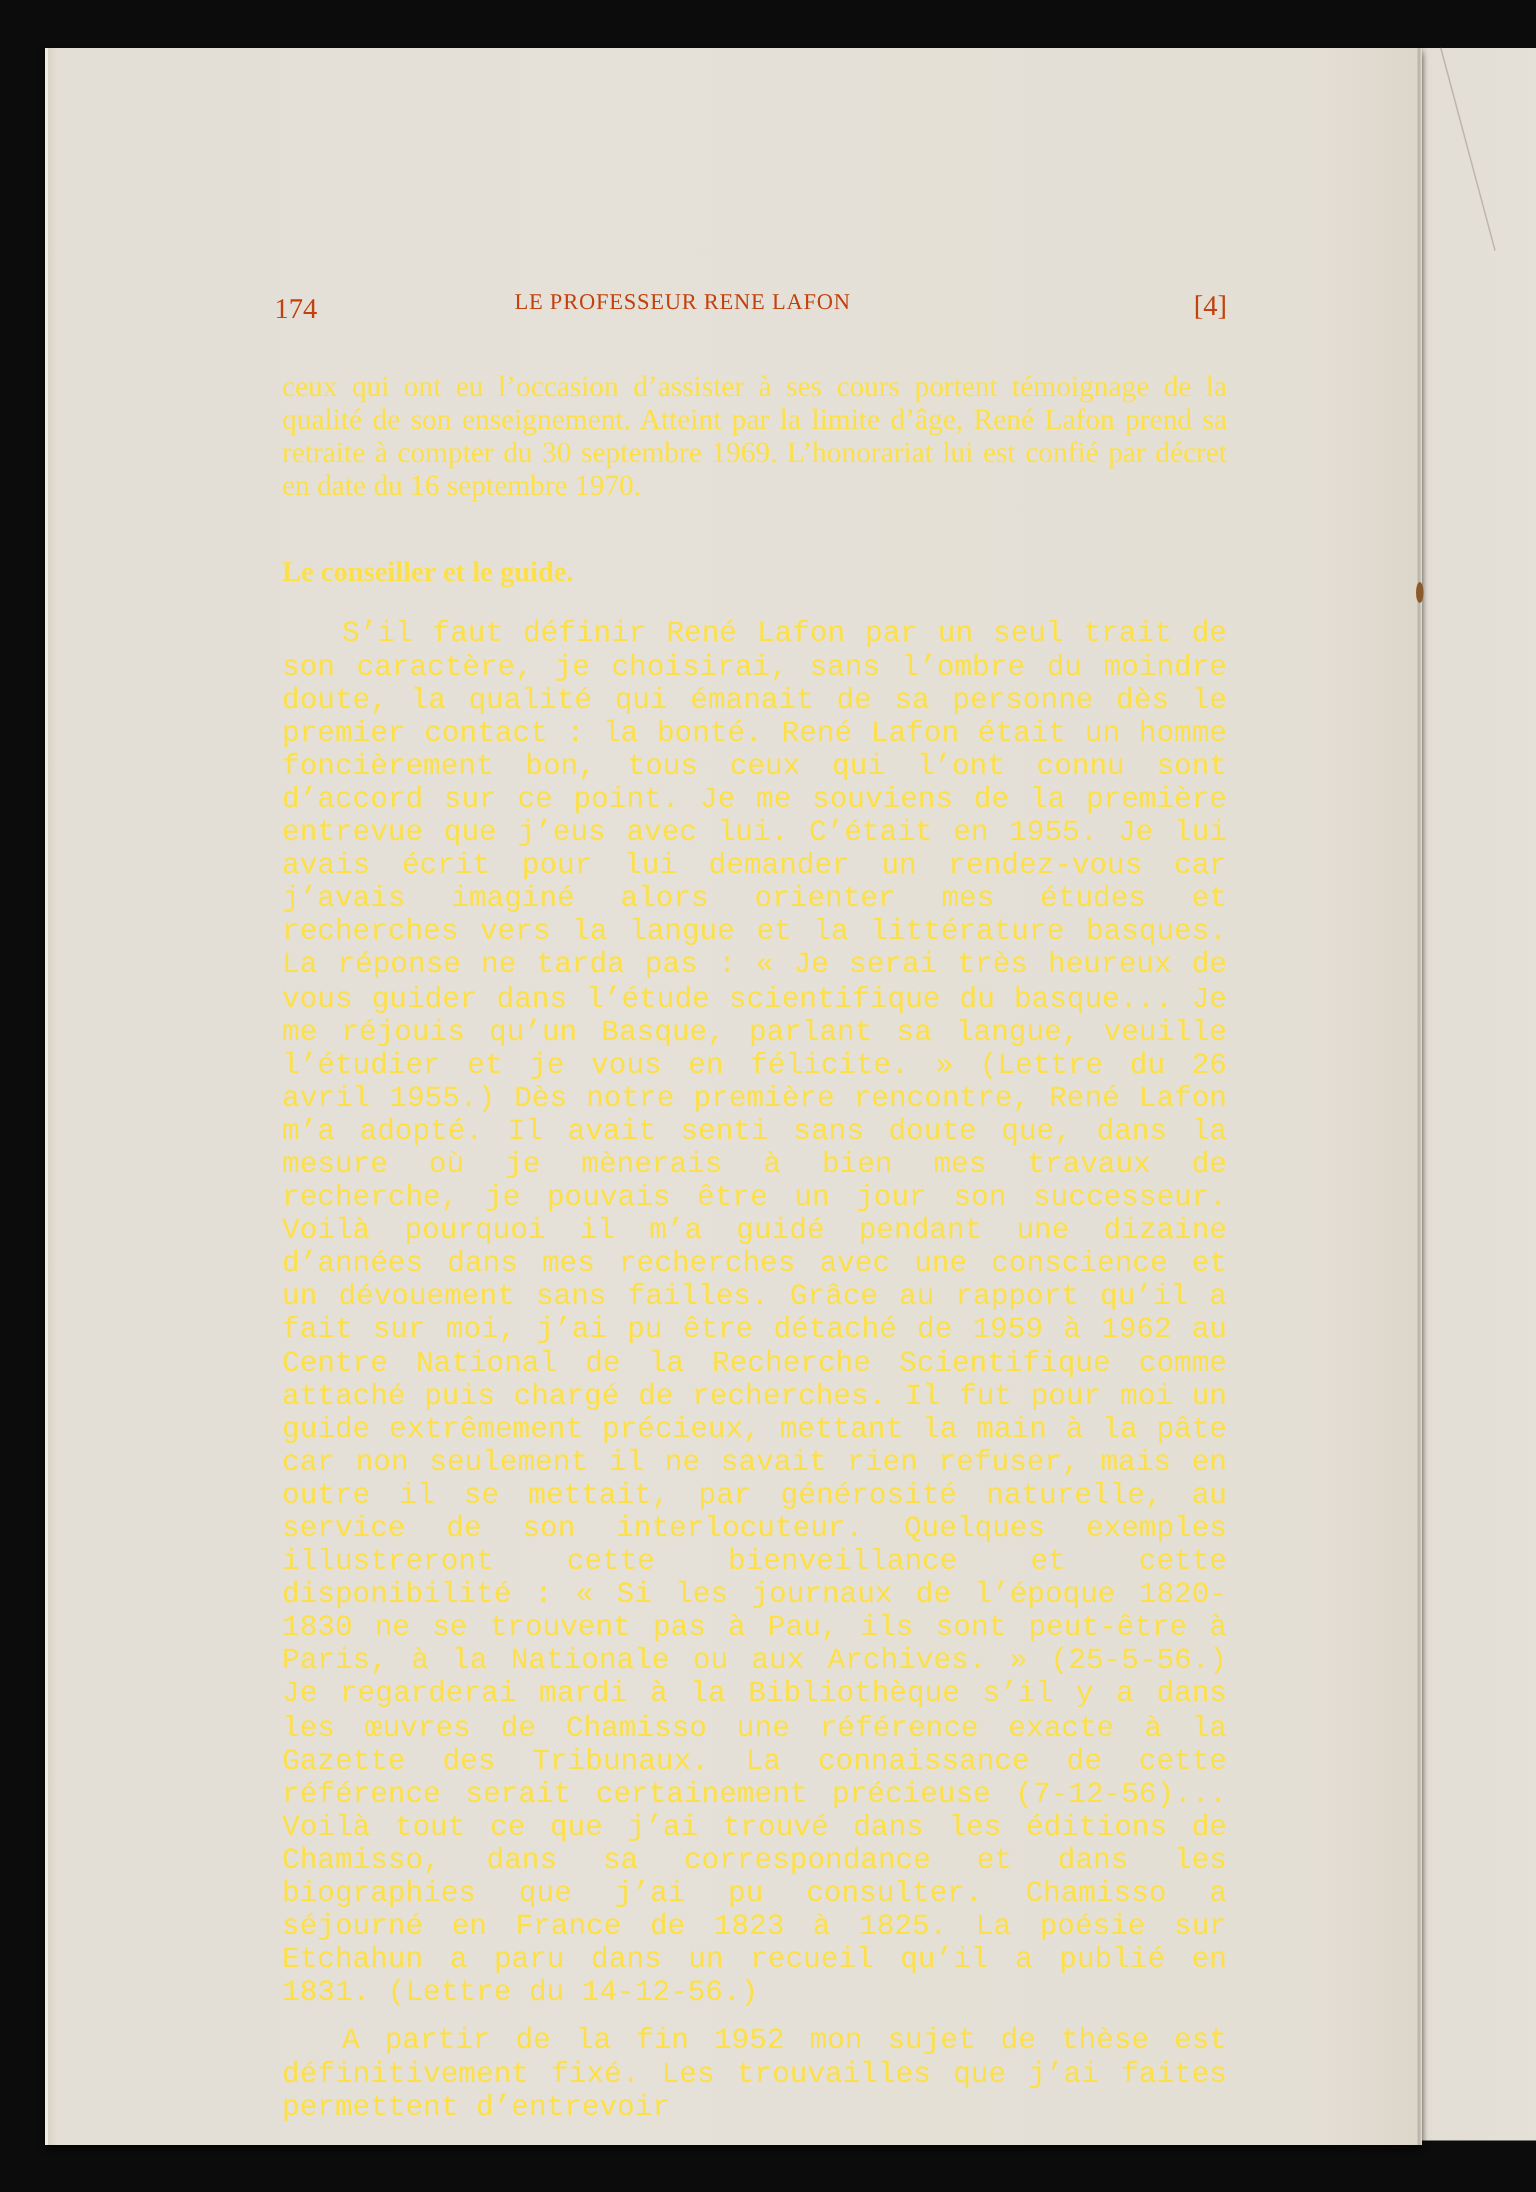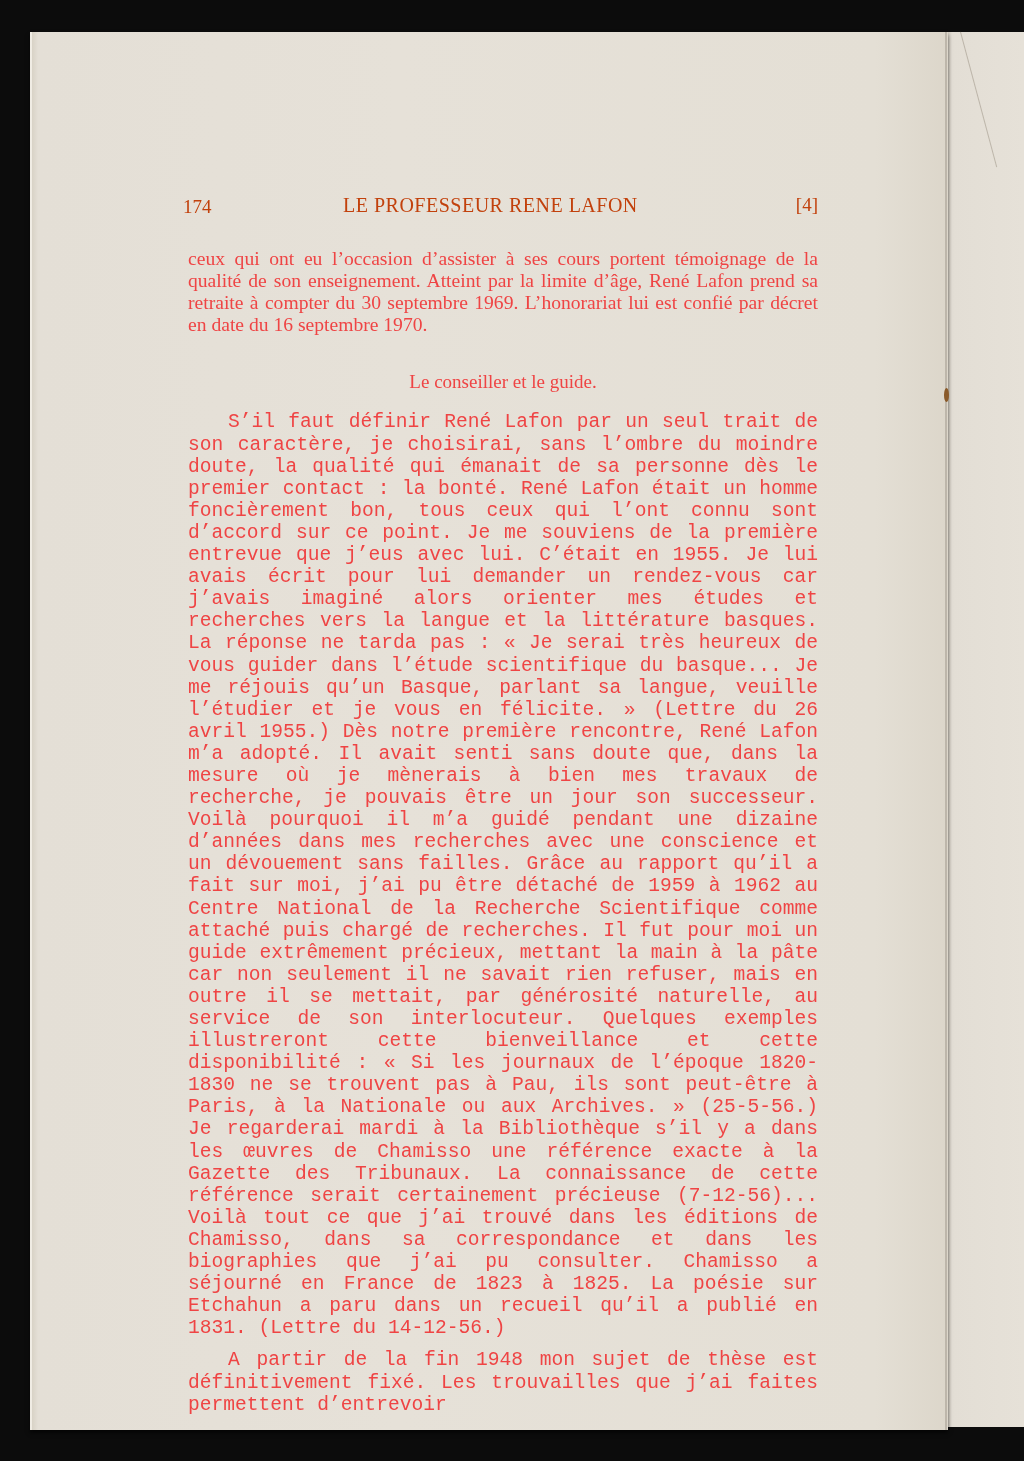--- a/index.html
+++ b/index.html
@@ -48,40 +48,40 @@
     .running-head {
       position: absolute;
       top: 196px;
       left: 183px;
       width: 635px;
       height: 24px;
       font-size: 19px;
       color: #c2410c;
     }
     .running-head .page-num { position: absolute; left: 0; top: 0; }
-    .running-head .title { position: absolute; left: 160px; top: -2px; letter-spacing: 0.5px; font-size: 20px; }
+    .running-head .title { position: absolute; left: 160px; top: -2px; letter-spacing: 0.5px; font-size: 15px; }
     .running-head .bracket { position: absolute; right: 0; top: -2px; }
     .text-block {
       position: absolute;
       left: 188px;
       top: 248px;
       width: 630px;
-      color: #ef4444;
+      color: #fde047;
       font-size: 19.6px;
       line-height: 22.1px;
       text-align: justify;
     }
     .text-block p { margin: 0; }
     .para1 { }
     .section-heading {
-      font-weight: normal;
+      font-weight: bold;
       font-size: 19px;
       margin-top: 35px !important;
       margin-bottom: 18px !important;
-      text-align: center;
+      text-align: left;
     }
     .indent { text-indent: 40px; font-family: Liberation Mono, monospace; }
     .para3 { margin-top: 10px !important; }
   </style>
 </head>
 <body>
 
 <div class="page-right"></div>
 <div class="crease"></div>
 <div class="page-left"></div>
@@ -91,14 +91,14 @@
 <div class="running-head">
   <span class="page-num">174</span>
   <span class="title">LE PROFESSEUR RENE LAFON</span>
   <span class="bracket">[4]</span>
 </div>
 
 <div class="text-block">
   <p class="para1">ceux qui ont eu l’occasion d’assister à ses cours portent témoignage de la qualité de son enseignement. Atteint par la limite d’âge, René Lafon prend sa retraite à compter du 30 septembre 1969. L’honorariat lui est confié par décret en date du 16 septembre 1970.</p>
   <p class="section-heading">Le conseiller et le guide.</p>
   <p class="indent">S’il faut définir René Lafon par un seul trait de son caractère, je choisirai, sans l’ombre du moindre doute, la qualité qui émanait de sa personne dès le premier contact : la bonté. René Lafon était un homme foncièrement bon, tous ceux qui l’ont connu sont d’accord sur ce point. Je me souviens de la première entrevue que j’eus avec lui. C’était en 1955. Je lui avais écrit pour lui demander un rendez-vous car j’avais imaginé alors orienter mes études et recherches vers la langue et la littérature basques. La réponse ne tarda pas : « Je serai très heureux de vous guider dans l’étude scientifique du basque... Je me réjouis qu’un Basque, parlant sa langue, veuille l’étudier et je vous en félicite. » (Lettre du 26 avril 1955.) Dès notre première rencontre, René Lafon m’a adopté. Il avait senti sans doute que, dans la mesure où je mènerais à bien mes travaux de recherche, je pouvais être un jour son successeur. Voilà pourquoi il m’a guidé pendant une dizaine d’années dans mes recherches avec une conscience et un dévouement sans failles. Grâce au rapport qu’il a fait sur moi, j’ai pu être détaché de 1959 à 1962 au Centre National de la Recherche Scientifique comme attaché puis chargé de recherches. Il fut pour moi un guide extrêmement précieux, mettant la main à la pâte car non seulement il ne savait rien refuser, mais en outre il se mettait, par générosité naturelle, au service de son interlocuteur. Quelques exemples illustreront cette bienveillance et cette disponibilité : « Si les journaux de l’époque 1820-1830 ne se trouvent pas à Pau, ils sont peut-être à Paris, à la Nationale ou aux Archives. » (25-5-56.) Je regarderai mardi à la Bibliothèque s’il y a dans les œuvres de Chamisso une référence exacte à la Gazette des Tribunaux. La connaissance de cette référence serait certainement précieuse (7-12-56)... Voilà tout ce que j’ai trouvé dans les éditions de Chamisso, dans sa correspondance et dans les biographies que j’ai pu consulter. Chamisso a séjourné en France de 1823 à 1825. La poésie sur Etchahun a paru dans un recueil qu’il a publié en 1831. (Lettre du 14-12-56.)</p>
-  <p class="indent para3">A partir de la fin 1948 mon sujet de thèse est définitivement fixé. Les trouvailles que j’ai faites permettent d’entrevoir</p>
+  <p class="indent para3">A partir de la fin 1952 mon sujet de thèse est définitivement fixé. Les trouvailles que j’ai faites permettent d’entrevoir</p>
 </div>
 
 </body></html>

